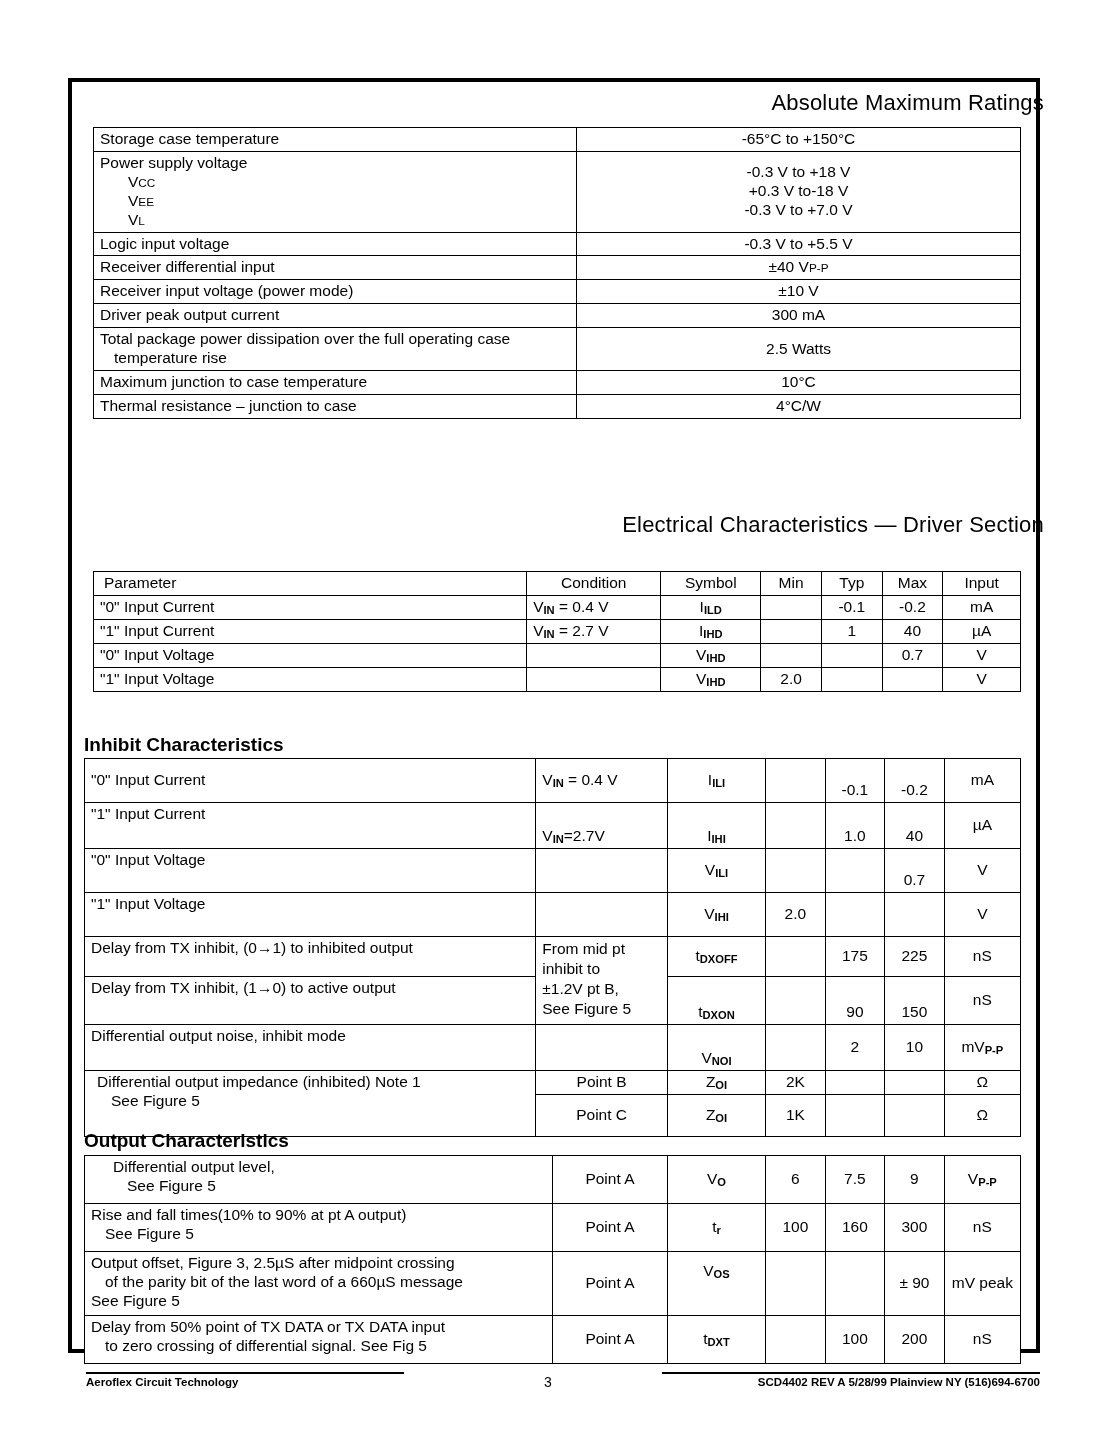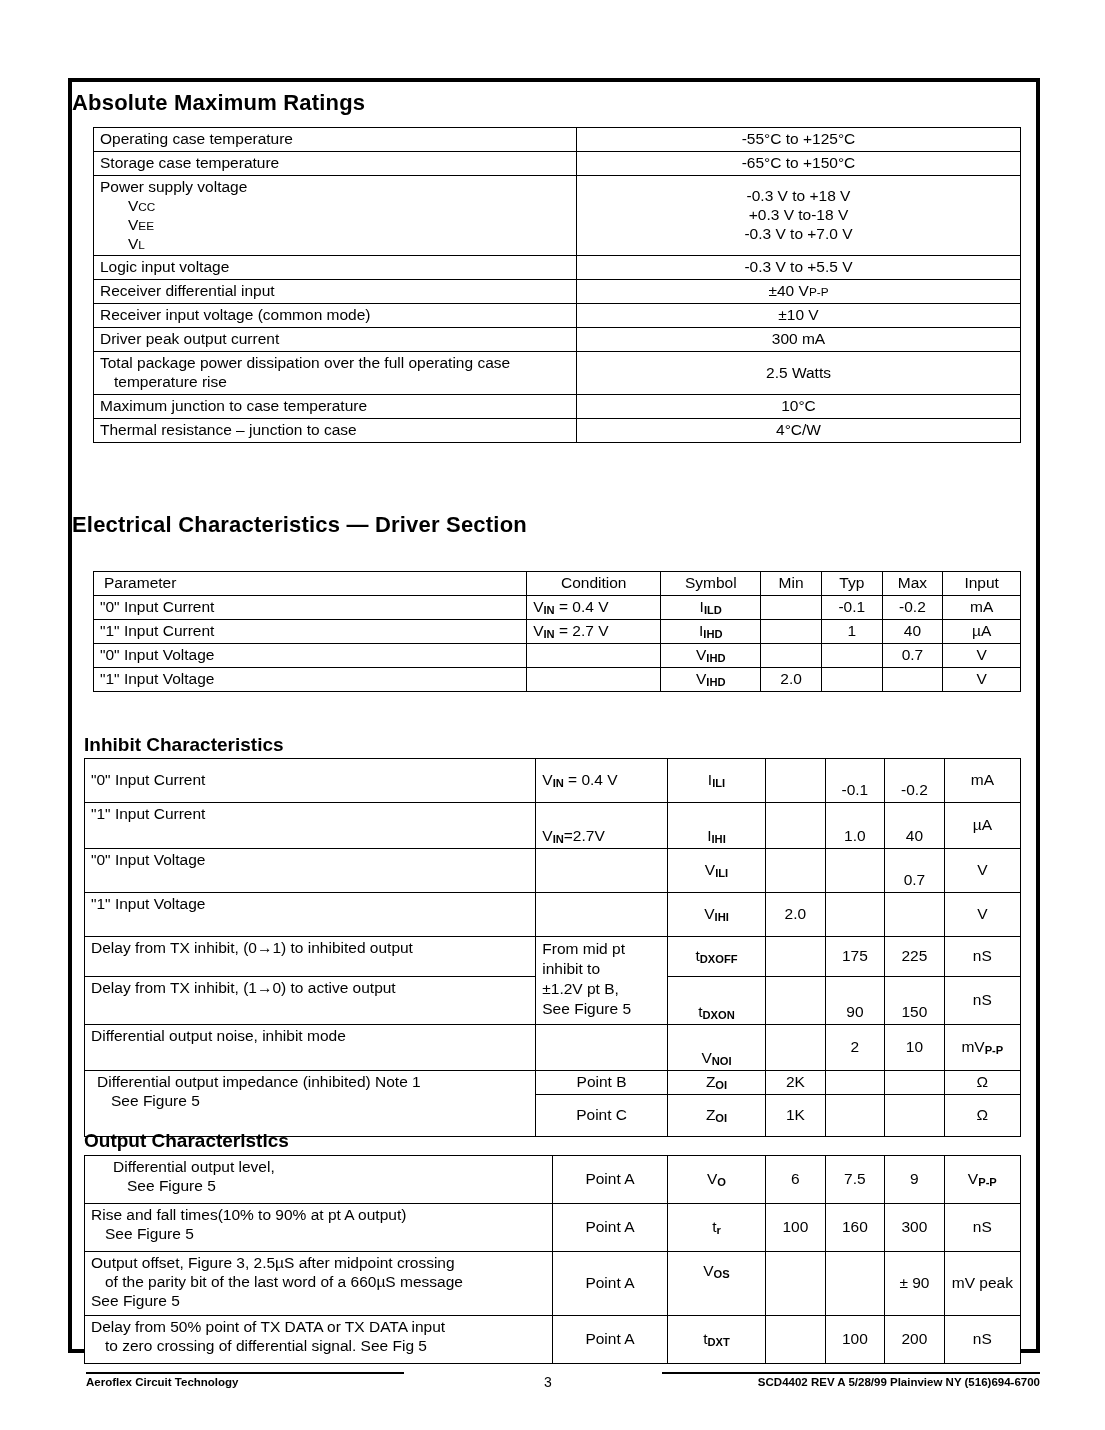--- a/index.html
+++ b/index.html
@@ -21,23 +21,23 @@
     position:absolute;
     left:68px; top:78px;
     width:972px; height:1275px;
     border:4px solid #000;
     box-sizing:border-box;
     background:#fff;
   }
 
   
   .h-center{
-    text-align:left;
+    text-align:right;
     font-size:22px;
-    font-weight:bold;
+    font-weight:normal;
     letter-spacing:.2px;
   }
   .h-left{
     font-size:19px;
     font-weight:bold;
   }
   .h-sub{
     font-size:18px;
     font-weight:bold;
   }
@@ -137,24 +137,20 @@
 </head>
 <body>
 
 <div class="page">
   <div class="frame">
 
     <div class="h-center" style="position:absolute;left:0;top:8px;width:972px;">Absolute Maximum Ratings</div>
 
     <table class="dt" id="amr">
       <tbody>
-          <tr>
-        <td class="l">Operating case temperature</td>
-        <td class="c">-55°C to +125°C</td>
-      </tr>
       <tr>
         <td class="l">Storage case temperature</td>
         <td class="c">-65°C to +150°C</td>
       </tr>
       <tr>
         <td class="l">
           <span>Power supply voltage</span><br>
           <span class="ind">V<span class="sc">CC</span></span><br>
           <span class="ind">V<span class="sc">EE</span></span><br>
           <span class="ind">V<span class="sc">L</span></span>
@@ -167,21 +163,21 @@
       </tr>
       <tr>
         <td class="l">Logic input voltage</td>
         <td class="c">-0.3 V to +5.5 V</td>
       </tr>
       <tr>
         <td class="l">Receiver differential input</td>
         <td class="c">±40 V<span class="sc">P-P</span></td>
       </tr>
       <tr>
-        <td class="l">Receiver input voltage (common mode)</td>
+        <td class="l">Receiver input voltage (power mode)</td>
         <td class="c">±10 V</td>
       </tr>
       <tr>
         <td class="l">Driver peak output current</td>
         <td class="c">300 mA</td>
       </tr>
       <tr>
         <td class="l">
           <span>Total package power dissipation over the full operating case</span><br>
           <span class="ind2">temperature rise</span>

